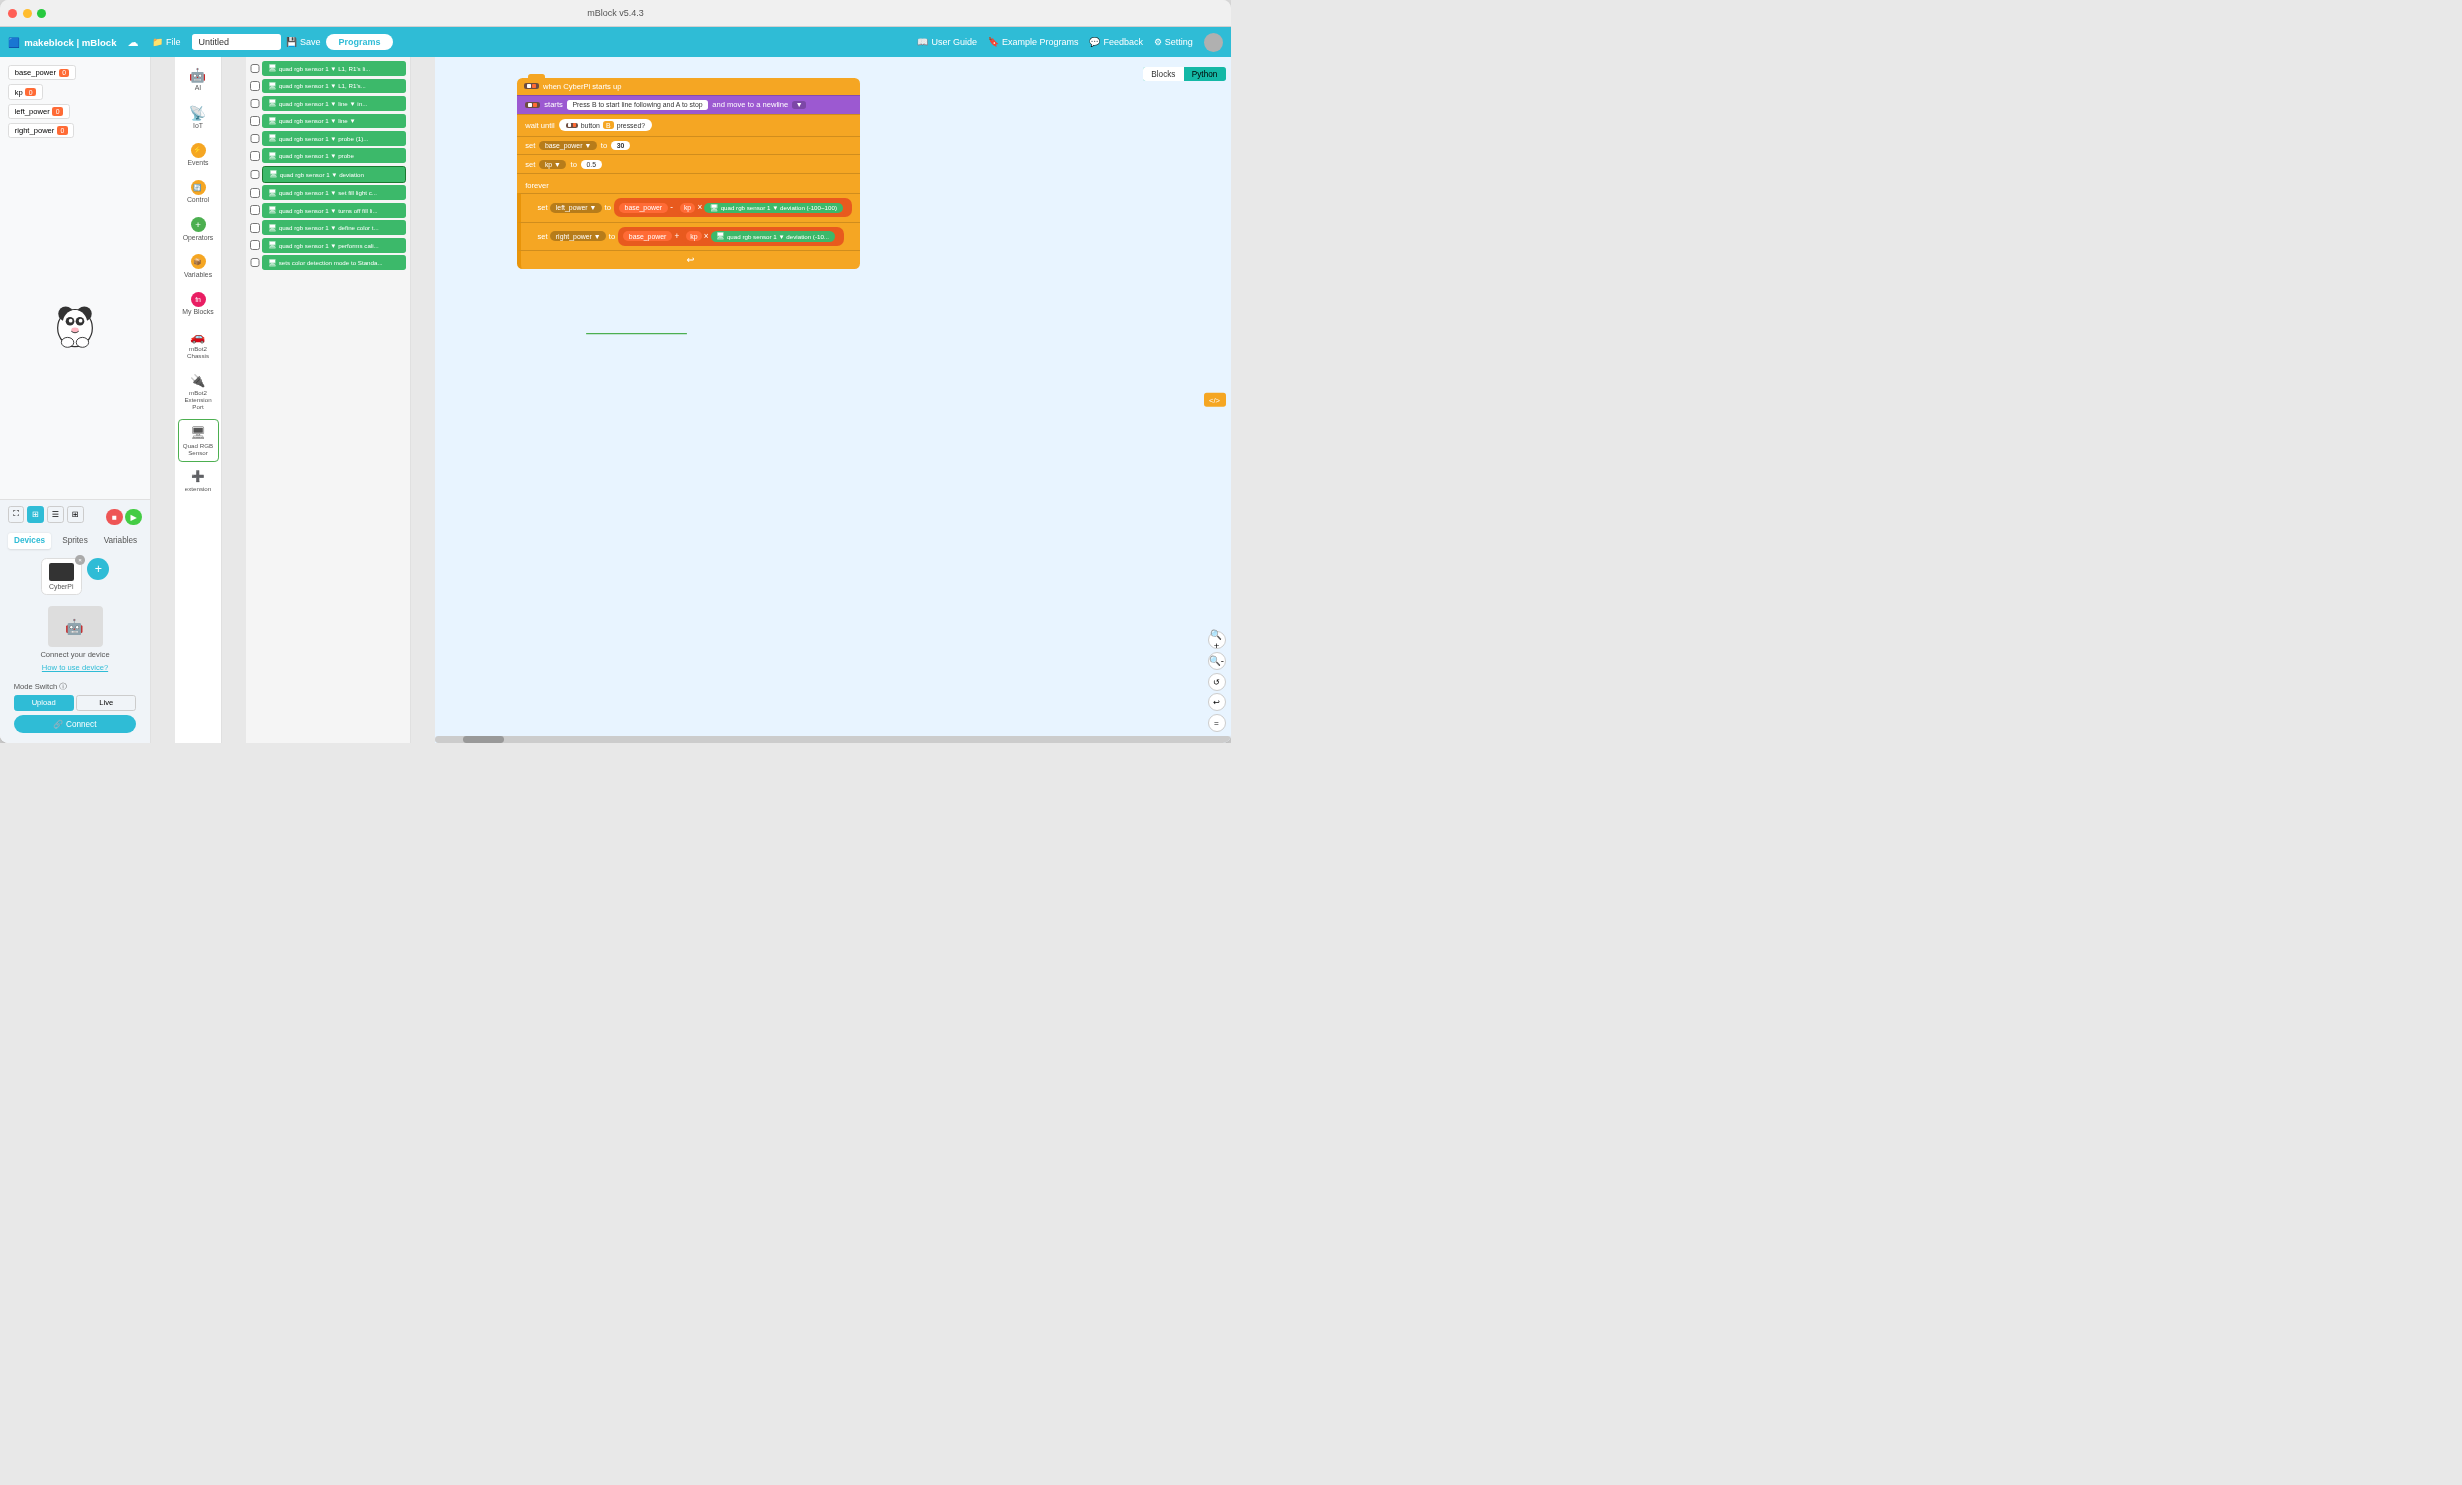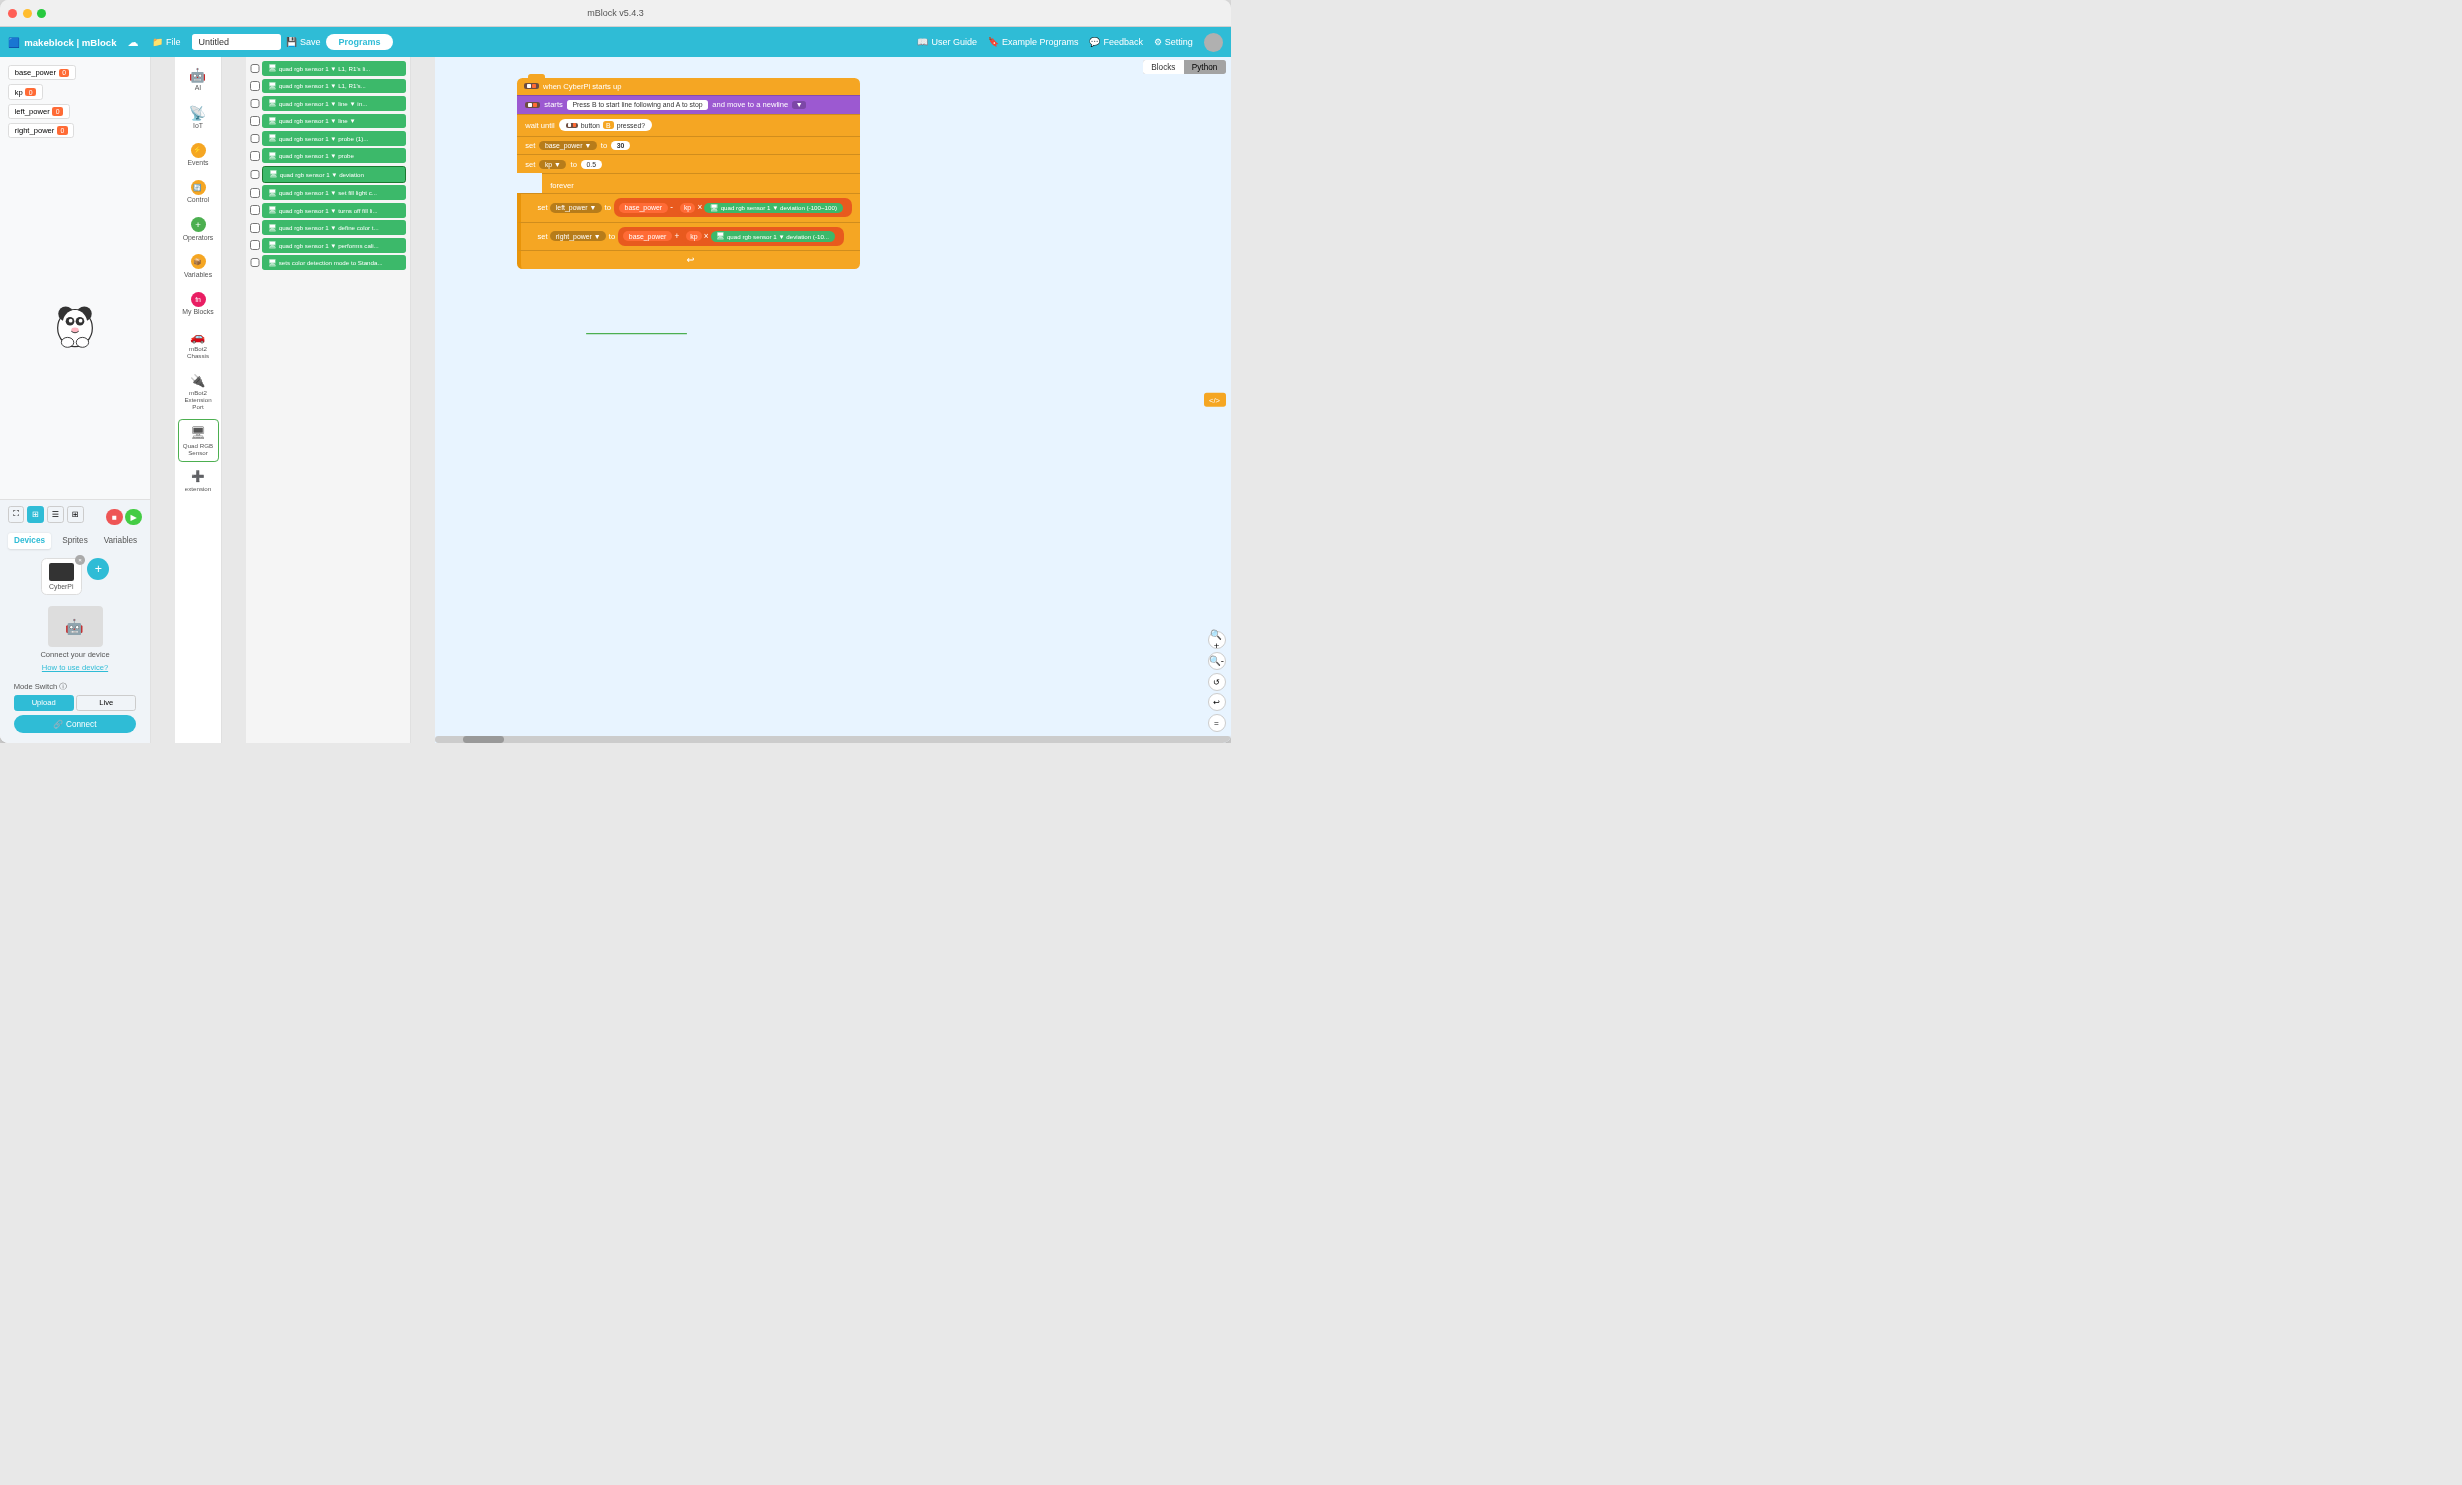--- a/index.html
+++ b/index.html
@@ -72,21 +72,21 @@
     .cat-item.selected { border: 1.4px solid #4caf50; }
 
     
     .blocks-panel { width: 165px; background: #f5f5f5; border-right: 0.7px solid #e0e0e0; overflow-y: auto; padding: 4.1px; }
     .block-row { display: flex; align-items: center; margin-bottom: 2.7px; gap: 2.7px; }
     .block-checkbox { width: 9.6px; height: 9.6px; }
     .block-item { background: #3cb96a; color: white; border-radius: 2.7px; padding: 3.4px 5.5px; font-size: 6.9px; flex: 1; display: flex; align-items: center; gap: 2.1px; cursor: pointer; }
 
     
     .code-area { flex: 1; background: #e8f4ff; position: relative; overflow: hidden; }
-    .code-view-tabs { position: absolute; top: 3px; right: 5.5px; display: flex; background: #a3a3a3; border-radius: 2.7px; overflow: hidden; }
+    .code-view-tabs { position: absolute; top: 10px; right: 5.5px; display: flex; background: #14b8a6; border-radius: 2.7px; overflow: hidden; }
     .code-tab { padding: 2.7px 8.2px; font-size: 8.2px; cursor: pointer; }
     .code-tab.active { background: white; color: #333; }
 
     
     .workspace { position: absolute; top: 0; left: 0; right: 0; bottom: 13.7px; overflow: hidden; }
 
     .scrollbar { position: absolute; bottom: 0; left: 0; right: 0; height: 6.9px; background: #ccc; border-radius: 3.4px; }
     .scrollbar-thumb { height: 100%; width: 41px; background: #999; border-radius: 3.4px; margin-left: 27.5px; }
 
     .zoom-controls { position: absolute; bottom: 11px; right: 5.5px; display: flex; flex-direction: column; gap: 2.7px; }
@@ -426,21 +426,21 @@
             <span style="background:white;color:#333;border-radius:6.9px;padding:1.4px 5.5px;font-size:6.9px;font-weight:600;">30</span>
           </div>
 
           <div style="background:#f5a623;padding:4.1px 8.2px;display:flex;align-items:center;gap:4.1px;border-top:1.4px solid rgba(0,0,0,0.15);">
             <span style="color:white;font-size:7.6px;">set</span>
             <span style="background:rgba(0,0,0,0.25);color:white;border-radius:6.9px;padding:1.4px 5.5px;font-size:6.9px;">kp ▼</span>
             <span style="color:white;font-size:7.6px;">to</span>
             <span style="background:white;color:#333;border-radius:6.9px;padding:1.4px 5.5px;font-size:6.9px;">0.5</span>
           </div>
 
-          <div style="background:#f5a623;padding:3.4px 8.2px;border-top:1.4px solid rgba(0,0,0,0.15);margin-left:25px;">
+          <div style="background:#f5a623;padding:3.4px 8.2px;border-top:1.4px solid rgba(0,0,0,0.15);">
             <span style="color:white;font-size:7.6px;">forever</span>
           </div>
 
           <div style="background:#f5a623;padding:4.1px 8.2px 4.1px 16.5px;display:flex;align-items:center;gap:2.7px;flex-wrap:wrap;border-top:1.4px solid rgba(0,0,0,0.15);border-left:4.1px solid #e8940a;">
             <span style="color:white;font-size:7.6px;">set</span>
             <span style="background:rgba(0,0,0,0.25);color:white;border-radius:6.9px;padding:1.4px 5.5px;font-size:6.9px;">left_power ▼</span>
             <span style="color:white;font-size:7.6px;">to</span>
 
             <span style="background:#e85a1e;border-radius:6.9px;padding:2.1px 5.5px;font-size:6.9px;color:white;display:inline-flex;align-items:center;gap:2.7px;">
               <span style="background:#ff6b35;color:white;border-radius:5.5px;padding:1.4px 5.5px;font-size:6.9px;">base_power</span>

